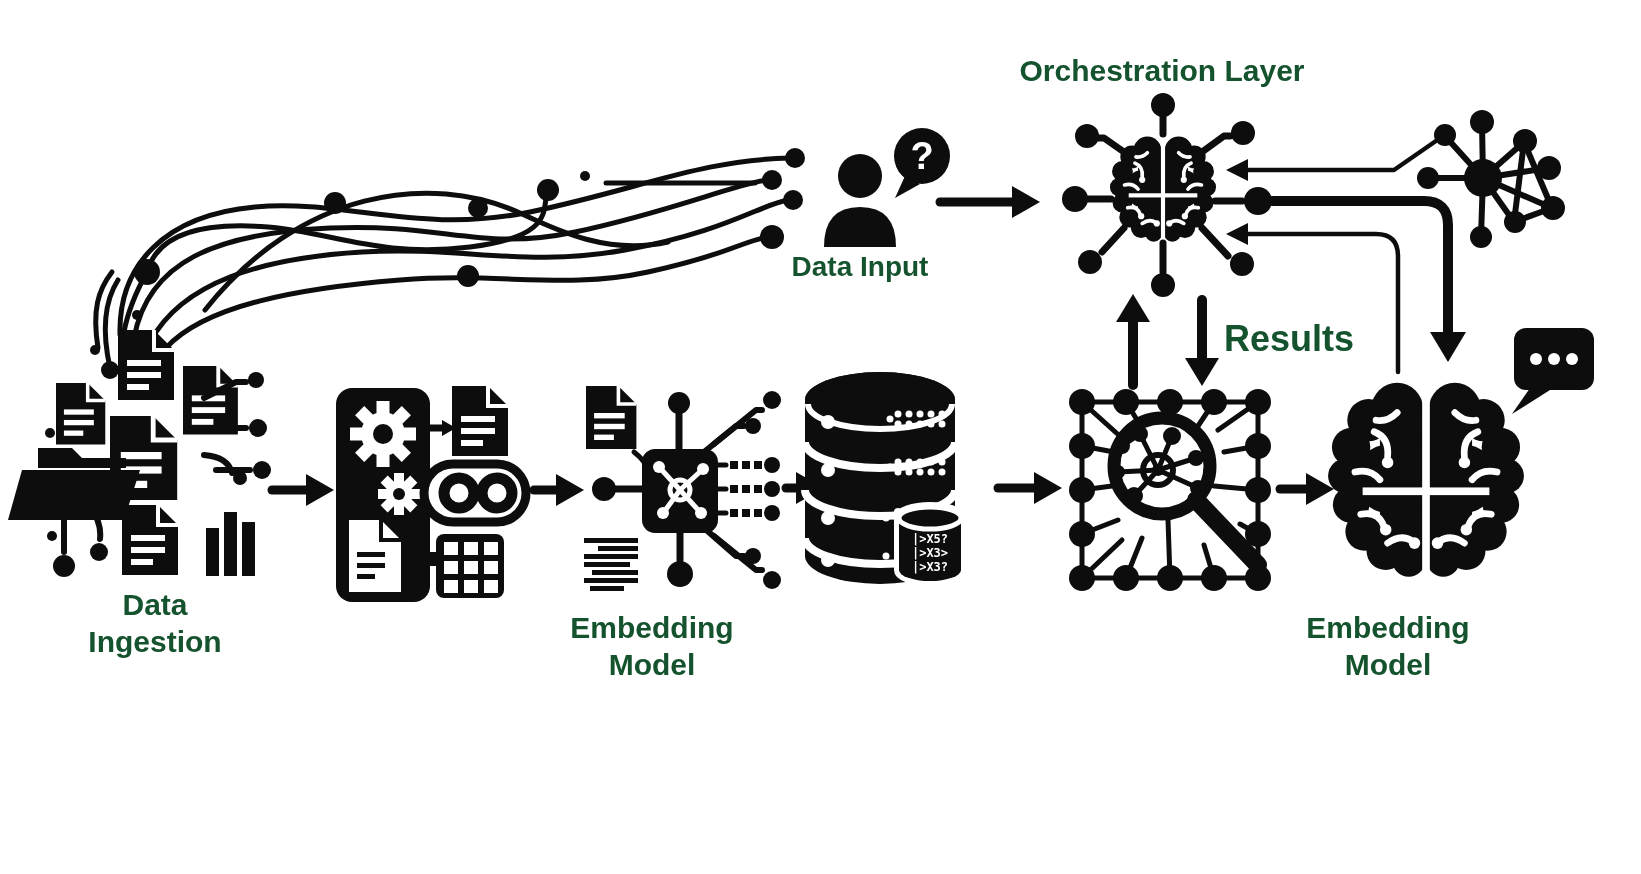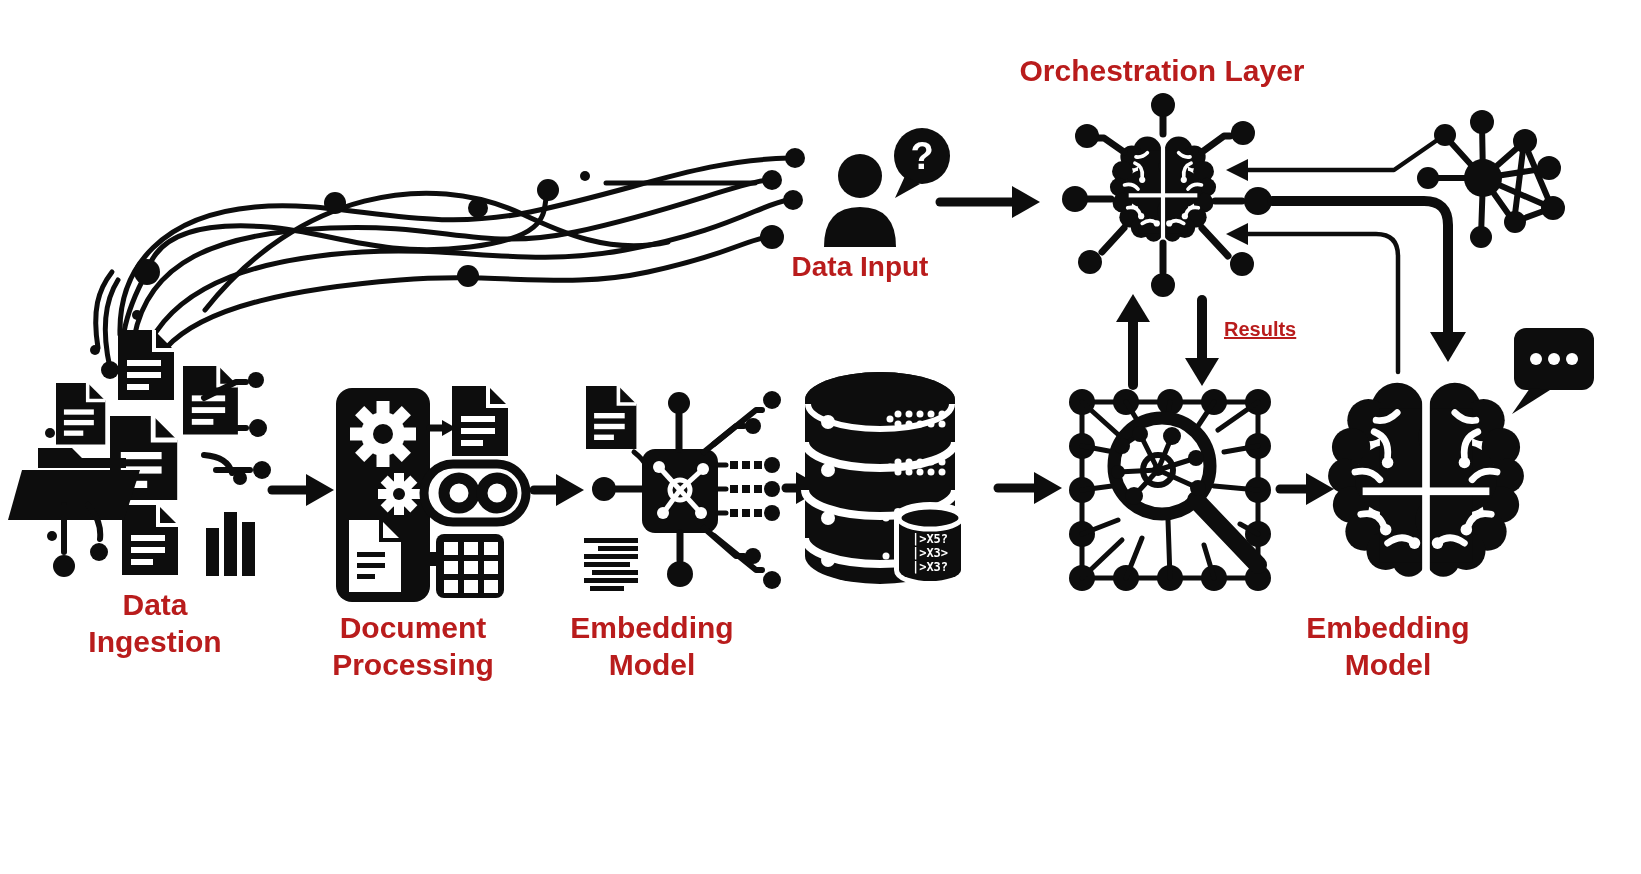--- a/index.html
+++ b/index.html
@@ -1,22 +1,22 @@
 <!DOCTYPE html>
 <html><head>
 <meta charset="utf-8">
 <style>
   html,body{margin:0;padding:0;background:#ffffff;}
   #canvas{position:relative;width:1641px;height:874px;background:#ffffff;overflow:hidden;
           font-family:"Liberation Sans",sans-serif;}
-  .label{position:absolute;font-weight:700;color:#b91c1c;text-align:center;
+  .label{position:absolute;font-weight:700;color:#14532d;text-align:center;
          white-space:pre-line;transform:translateX(-50%);line-height:1.22;}
   .stage-label{font-size:30px;width:300px;}
   .node-label{font-size:29px;}
-  .anno-label{font-size:20px;transform:none;text-align:right;text-decoration:underline;}
+  .anno-label{font-size:36px;transform:none;text-align:right;}
   svg{position:absolute;left:0;top:0;}
   .ink{fill:#0d0d0d;}
   .st{stroke:#0d0d0d;fill:none;stroke-linecap:round;stroke-linejoin:round;}
   .sulcus{fill:none;stroke:#ffffff;stroke-width:7;stroke-linecap:round;}
 </style>
 </head>
 <body>
 
 <div id="canvas">
 
@@ -464,20 +464,18 @@
 </svg>
 
 <div class="label node-label" style="left:1162px;top:53px;width:340px;font-size:30px;">Orchestration Layer</div>
 
 <div class="label node-label" style="left:860px;top:250px;width:220px;font-size:28px;">Data Input</div>
 
 <div class="label anno-label" style="left:1224px;top:317px;">Results</div>
 
 <div class="label stage-label" style="left:155px;top:587px;">Data
 Ingestion</div>
-<div class="label stage-label" style="left:413px;top:610px;">Document
-Processing</div>
 <div class="label stage-label" style="left:652px;top:610px;">Embedding
 Model</div>
 <div class="label stage-label" style="left:1388px;top:610px;">Embedding
 Model</div>
 
 </div>
 
 </body></html>

